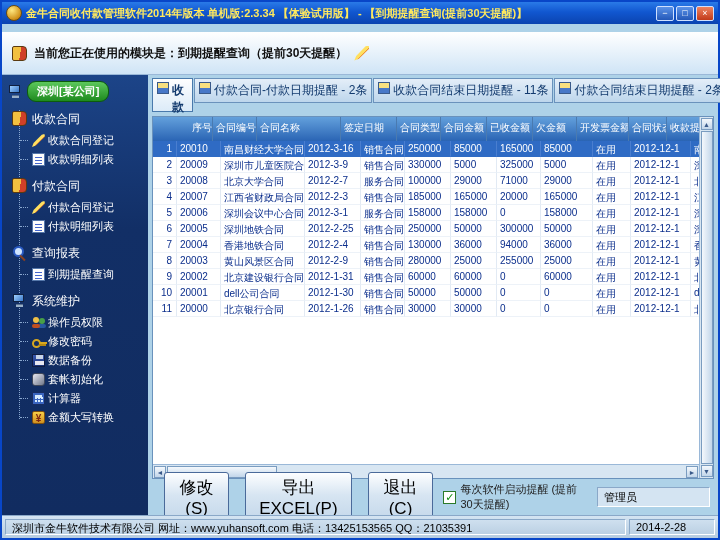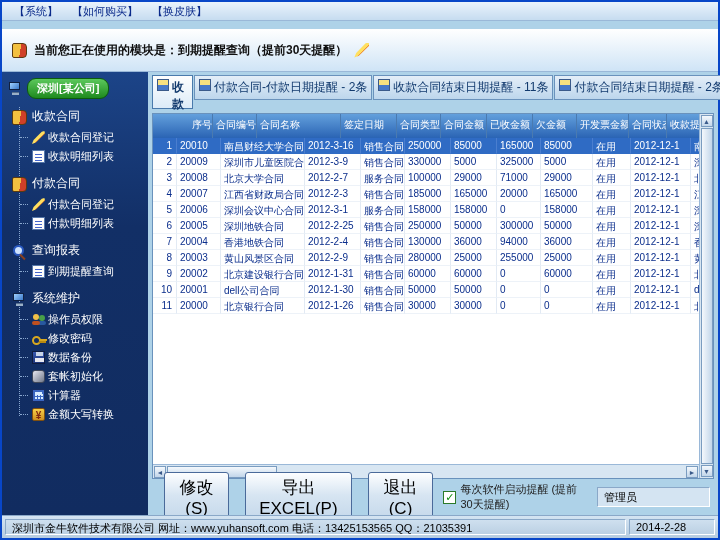--- a/index.html
+++ b/index.html
@@ -33,21 +33,21 @@
   .bodyrow{flex:1;display:flex;min-height:0;}
 
   
   .sidebar{width:146px;flex:none;box-sizing:border-box;padding:6px 4px;
     background:linear-gradient(180deg,#1c4488,#122f66 35%,#112c60);overflow:hidden;}
   .company-row{display:flex;align-items:center;gap:4px;padding-left:2px;}
   .company-badge{background:linear-gradient(180deg,#5cc85c,#1e8a1e);border:1px solid #0c5c0c;
     border-radius:9px;color:#fff;font-size:11px;padding:2px 9px;white-space:nowrap;font-weight:bold;}
   .tree{margin-top:6px;position:relative;}
   .tree::before{content:'';position:absolute;left:13px;top:2px;bottom:8px;border-left:1px dotted #8aa8d0;}
-  .tree-group{display:flex;align-items:flex-end;gap:5px;padding:3px 0 3px 6px;margin-top:6px;
+  .tree-group{display:flex;align-items:flex-start;gap:5px;padding:3px 0 3px 6px;margin-top:6px;
     color:#fff;font-size:12px;position:relative;}
   .tree-child{display:flex;align-items:center;gap:3px;padding:2px 0 2px 14px;color:#fff;font-size:11px;position:relative;}
   .tree-child::before{content:'';width:8px;height:1px;border-top:1px dotted #8aa8d0;flex:none;margin-right:1px;}
   .tree-label{white-space:nowrap;overflow:hidden;}
 
   
   .tico{width:15px;height:15px;flex:none;position:relative;display:inline-block;}
   .tico.sm{width:13px;height:13px;}
   .i-ledger{background:linear-gradient(100deg,#f2c040 0 55%,#d04028 55%);border:1px solid #5a3a10;
     border-radius:2px 4px 4px 2px;box-sizing:border-box;}
@@ -142,26 +142,30 @@
   .sb-panel{height:16px;box-sizing:border-box;border:1px solid;border-color:#8aa8c8 #ffffff #ffffff #8aa8c8;
     font-size:11px;color:#000;padding:1px 6px;white-space:nowrap;overflow:hidden;}
   .sb-left{flex:1;}
   .sb-date{width:86px;flex:none;}
 </style>
 </head>
 <body>
 
 <div class="window">
 
-
-  <div class="menubar">
-      <span class="menu-item">【系统】</span>
-      <span class="menu-item">【如何购买】</span>
-      <span class="menu-item">【换皮肤】</span>
-    </div>
+  <div class="titlebar">
+    <span class="app-icon"></span>
+    <span class="title-text">金牛合同收付款管理软件2014年版本  单机版:2.3.34  【体验试用版】 - 【到期提醒查询(提前30天提醒)】</span>
+    <span class="win-btns">
+      <span class="wbtn">−</span>
+      <span class="wbtn">□</span>
+      <span class="wbtn close">×</span>
+    </span>
+  </div>
+
 
   <div class="banner">
     <span class="tico i-ledger"></span>
     <span class="banner-text">当前您正在使用的模块是：到期提醒查询（提前30天提醒）</span>
     <span class="tico i-pencil"></span>
   </div>
 
   <div class="bodyrow">
 
     <div class="sidebar">

